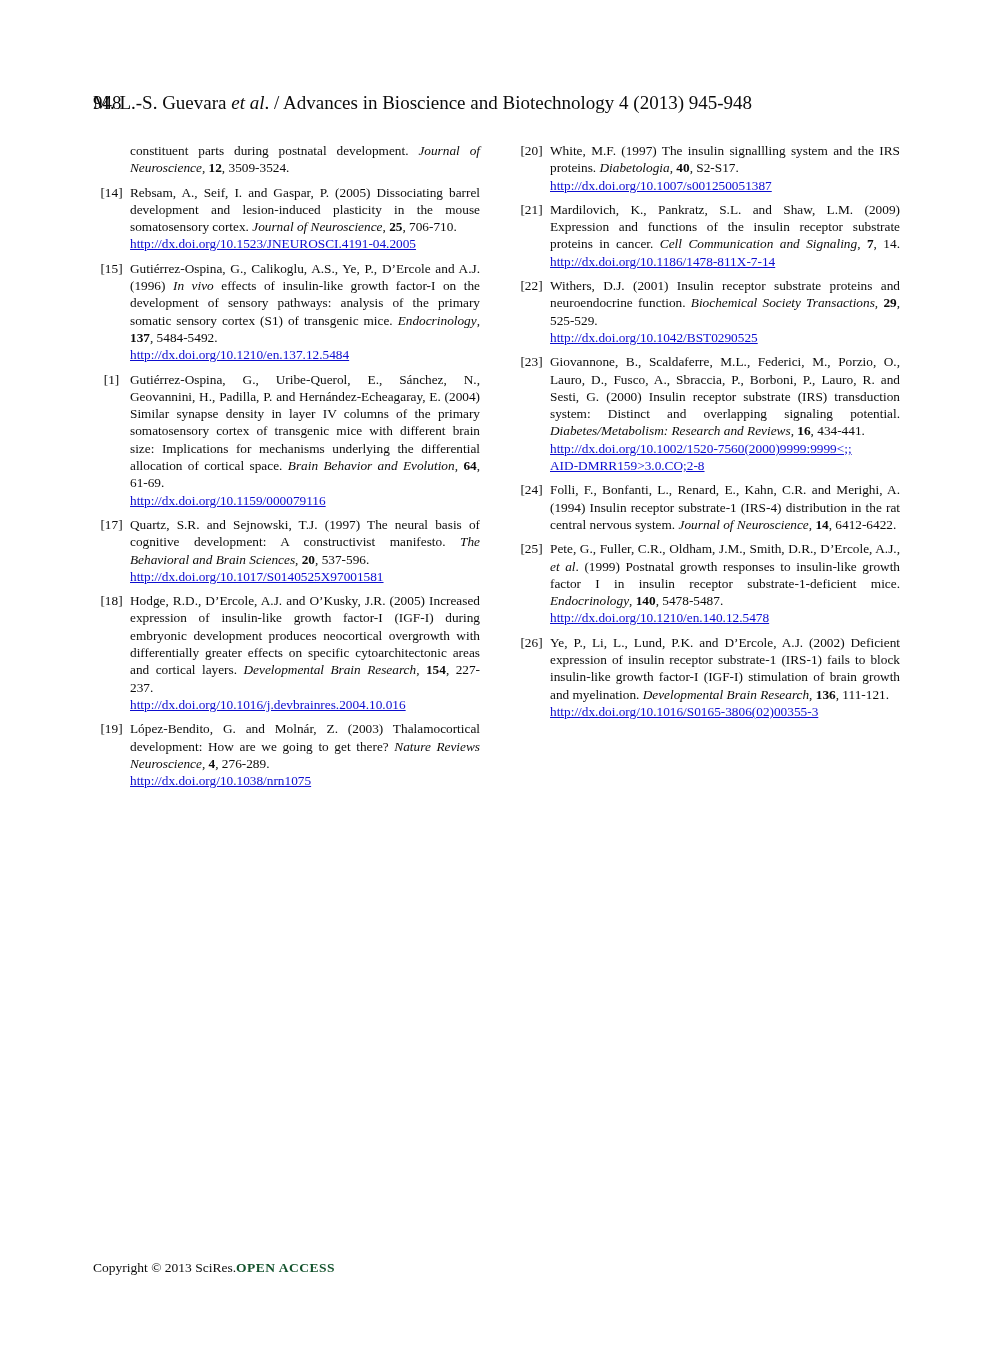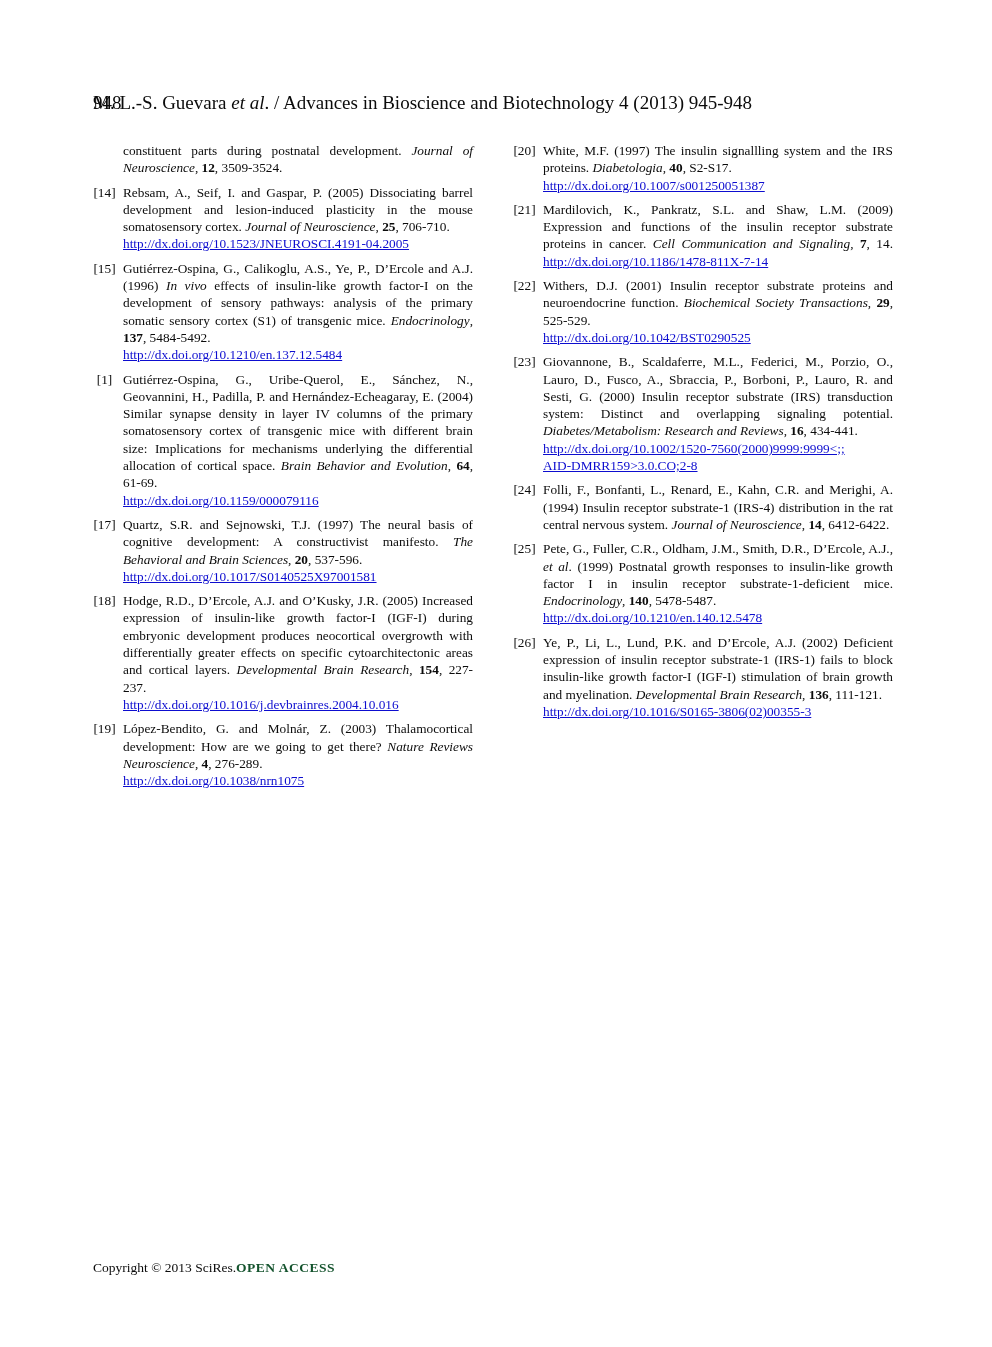--- a/index.html
+++ b/index.html
@@ -13,21 +13,21 @@
   }
   
   .hdr {
     position:absolute; top:95px; left:93px; right:92px;
     font-size:19px; line-height:16px;
   }
   .page-num { position:absolute; left:0; top:0; }
   .running-head { display:block; text-align:left; }
   
   .cols {
-    position:absolute; top:142px; left:86px; width:807px;
+    position:absolute; top:142px; left:93px; width:807px;
     display:flex; gap:33px;
     font-size:13.3px; line-height:17.3px;
     text-align:justify;
   }
   .col { width:387px; }
   .ref { display:flex; margin-bottom:7px; }
   .ref-label { flex:0 0 37px; text-align:center; }
   .ref-body { flex:1; }
   .it { font-style:italic; }
   .bd { font-weight:bold; }

